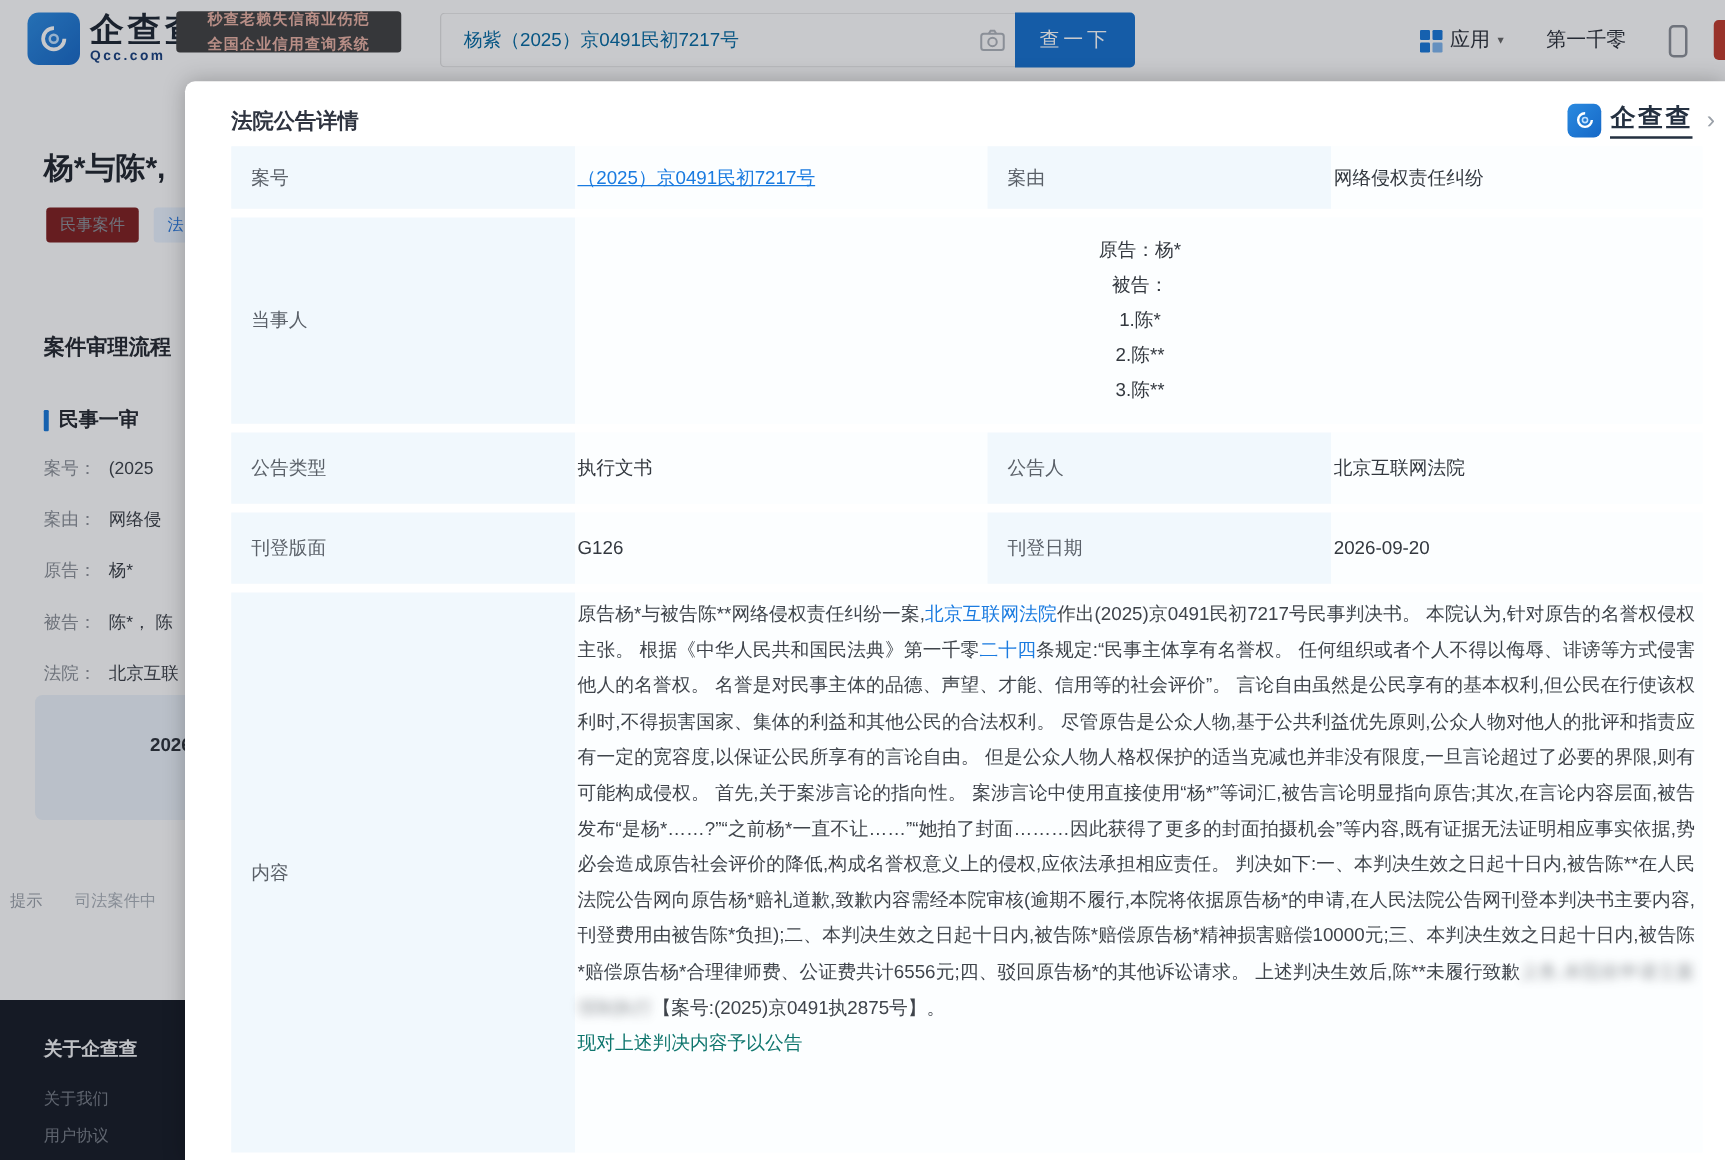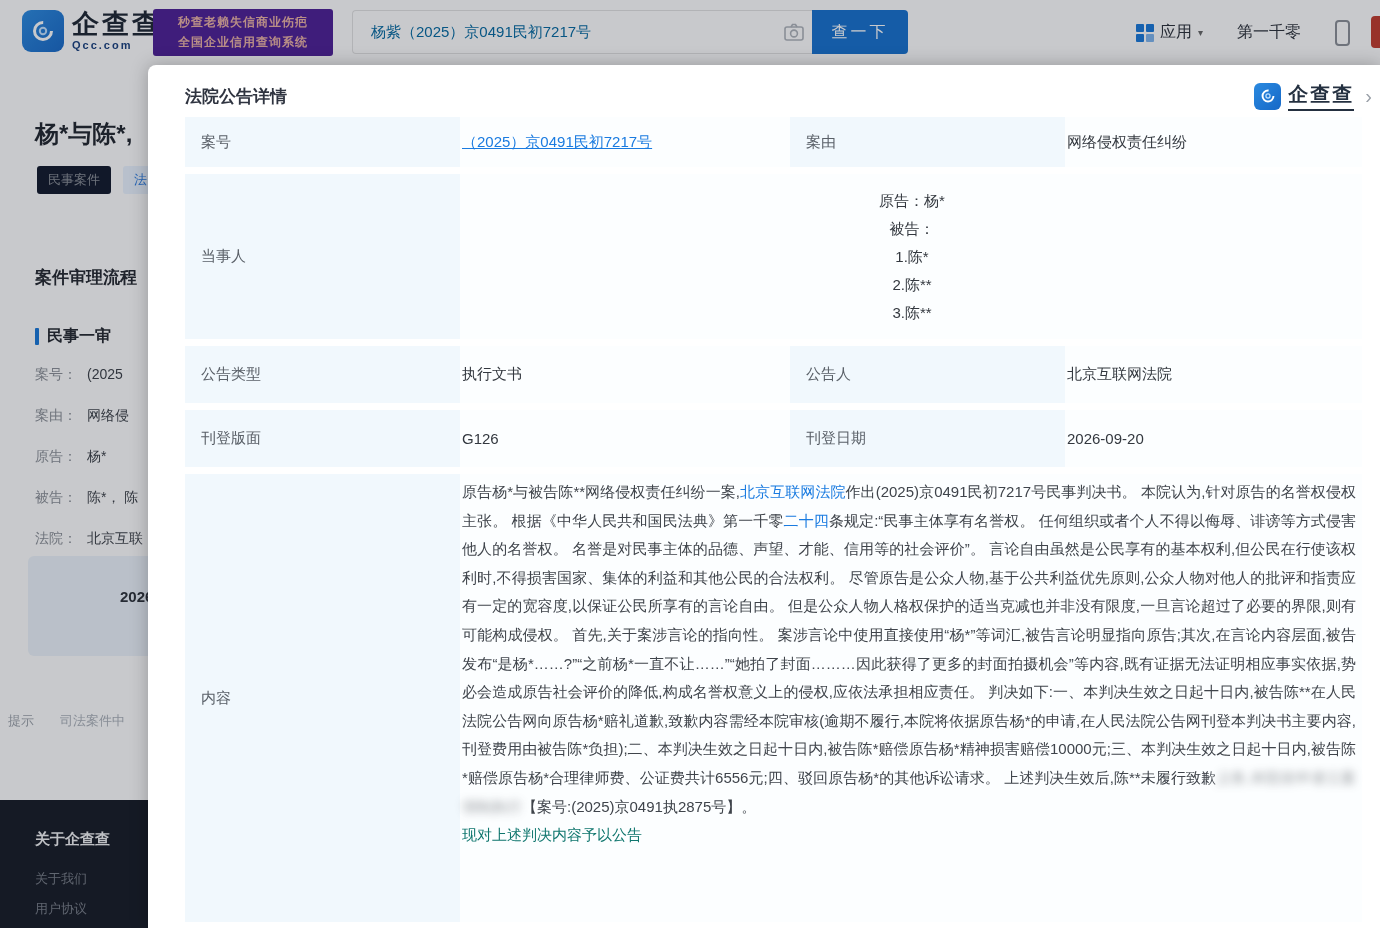--- a/index.html
+++ b/index.html
@@ -9,21 +9,21 @@
   
   #bg-layer { position:absolute; inset:0; z-index:1; background:#fff; }
 
   .navbar { position:absolute; left:0; top:0; width:1380px; height:65px; background:#fff; }
   .logo-wrap { position:absolute; left:22px; top:10px; display:flex; align-items:center; gap:8px; }
   .logo-icon { width:42px; height:42px; border-radius:9px; background:linear-gradient(135deg,#2a8ae0,#1668c7);
     display:flex; align-items:center; justify-content:center; }
   .logo-text-stack { display:flex; flex-direction:column; line-height:1; }
   .logo-cn { font-size:27px; font-weight:bold; color:#1b2430; letter-spacing:3px; }
   .logo-en { font-size:11px; font-weight:bold; color:#173f7d; letter-spacing:2px; margin-top:2px; }
-  .red-banner { position:absolute; left:153px; top:9px; width:180px; height:47px; background:#4c1d95;
+  .red-banner { position:absolute; left:141px; top:9px; width:180px; height:33px; background:#404040;
     border-radius:3px; display:flex; flex-direction:column; justify-content:center; align-items:center; gap:3px; }
   .red-banner span { font-size:12px; font-weight:bold; color:#eab2a4; letter-spacing:1px; white-space:nowrap; }
   .search-box { position:absolute; left:352px; top:10px; width:460px; height:44px; background:#fff;
     border:1px solid #e3e3e3; border-right:none; border-radius:4px 0 0 4px; display:flex; align-items:center; }
   .search-text { font-size:15px; color:#0369a1; padding-left:18px; flex:1; }
   .camera-wrap { width:36px; display:flex; justify-content:center; }
   .search-btn { position:absolute; left:812px; top:10px; width:96px; height:44px; background:#1470cf;
     border:none; border-radius:0 4px 4px 0; color:#fff; font-size:16px; letter-spacing:3px;
     font-family:inherit; cursor:pointer; }
   .nav-right { position:absolute; right:30px; top:0; height:65px; display:flex; align-items:center; gap:34px; }
@@ -31,21 +31,21 @@
   .grid-icon { display:grid; grid-template-columns:8px 8px; grid-template-rows:8px 8px; gap:2px; }
   .grid-icon i { background:#1677d9; border-radius:1px; }
   .grid-icon i:last-child { background:#7db4ee; }
   .caret { font-size:10px; color:#666; }
   .nav-link { font-size:16px; color:#2a2f38; cursor:pointer; }
   .phone-icon { width:15px; height:26px; border:2px solid #8a8f96; border-radius:4px; }
   .red-sliver { position:absolute; right:0; top:16px; width:9px; height:32px; background:#c0392b; border-radius:4px 0 0 4px; }
 
   .bgpage-title { position:absolute; left:35px; top:118px; font-size:24px; font-weight:bold; color:#1f242c; white-space:nowrap; }
   .tag-row { position:absolute; left:37px; top:166px; display:flex; gap:12px; }
-  .tag-grey { background:#0f172a; color:#8a8f96; font-size:13px; padding:5px 11px; border-radius:3px; white-space:nowrap; }
+  .tag-grey { background:#7f1d1d; color:#8a8f96; font-size:13px; padding:5px 11px; border-radius:3px; white-space:nowrap; }
   .tag-blue { background:#eaf4ff; color:#2a7ae0; font-size:13px; padding:5px 11px; border-radius:3px; white-space:nowrap; }
   .bg-section-title { position:absolute; left:35px; top:266px; font-size:17px; font-weight:bold; color:#23272e; white-space:nowrap; }
   .bg-stage { position:absolute; left:35px; top:326px; display:flex; align-items:center; gap:8px; }
   .stage-bar { width:4px; height:17px; background:#1677d9; border-radius:1px; }
   .stage-text { font-size:16px; font-weight:bold; color:#23272e; white-space:nowrap; }
   .bg-fields { position:absolute; left:35px; top:366px; }
   .bg-field-row { display:flex; gap:10px; height:41px; align-items:flex-start; white-space:nowrap; }
   .bg-field-label { font-size:14px; color:#8a8f96; }
   .bg-field-value { font-size:14px; color:#3a3f46; }
   .timeline-box { position:absolute; left:28px; top:556px; width:260px; height:100px; background:#edf4fb; border-radius:6px; }

